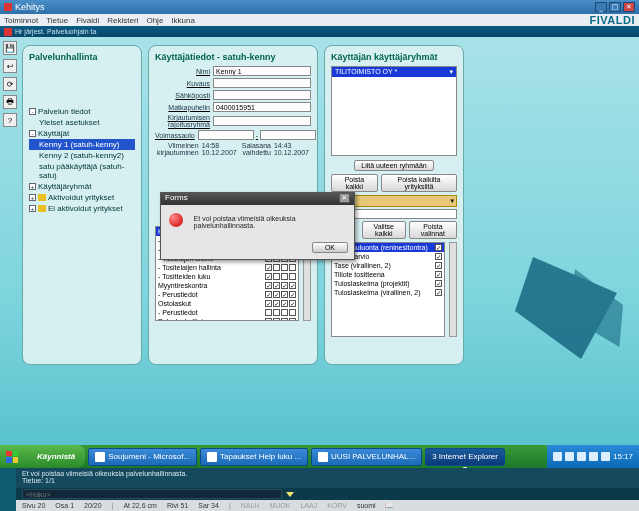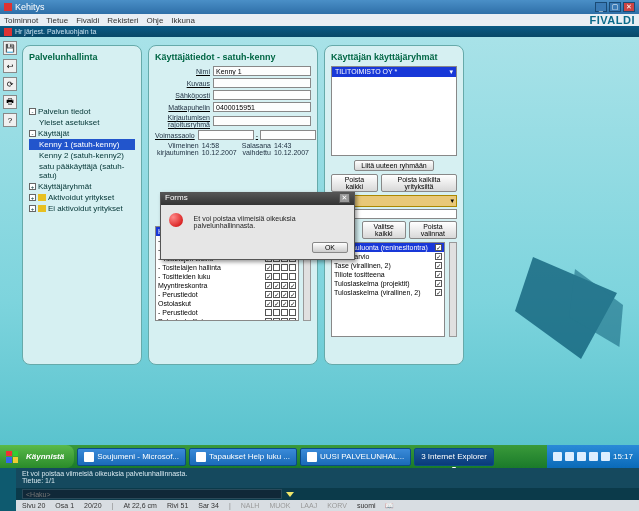--- a/index.html
+++ b/index.html
@@ -84,21 +84,21 @@
   .statusband { position:absolute; left:16px; bottom:0; width:100%; }
   .msgband { background:#15495e; color:#d8e8ef; font-size:7px; padding:2px 6px; height:20px;}
   .searchband { background:#0b3a4a; height:12px; display:flex; align-items:center; gap:4px; padding:0 6px;}
   .searchband input { width:260px; height:10px; background:#102838; border:1px solid #2a4a5a; color:#789; font-size:7px; padding:0 3px;}
   .searchband .tri { width:0;height:0;border-left:4px solid transparent;border-right:4px solid transparent;border-top:5px solid #efe56a; cursor:pointer;}
   .infoband { background:#d8dde2; height:11px; font-size:7px; display:flex; align-items:center; gap:10px; padding:0 6px; color:#333;}
   .infoband .sep{color:#888;}
 
   
   .taskbar { height:23px; background:linear-gradient(to bottom,#3a9a3a,#1a7a2a); display:flex; align-items:center; font-size:8px; color:#fff;}
-  .taskbar .start { height:100%; background:linear-gradient(to bottom,#5aba4a,#2a8a2a); padding:0 10px 0 6px; display:flex; align-items:center; gap:8px; font-weight:bold; border-radius:0 8px 8px 0; font-style:italic; cursor:pointer;}
+  .taskbar .start { height:100%; background:linear-gradient(to bottom,#5aba4a,#2a8a2a); padding:0 10px 0 6px; display:flex; align-items:center; gap:19px; font-weight:bold; border-radius:0 8px 8px 0; font-style:italic; cursor:pointer;}
   .taskbar .start .winlogo{width:12px;height:12px;display:grid;grid-template-columns:1fr 1fr;grid-template-rows:1fr 1fr;gap:1px;}
   .taskbar .start .winlogo span:nth-child(1){background:#e33;}
   .taskbar .start .winlogo span:nth-child(2){background:#3c3;}
   .taskbar .start .winlogo span:nth-child(3){background:#36e;}
   .taskbar .start .winlogo span:nth-child(4){background:#ec3;}
   .taskbar .task { height:18px; margin-left:3px; padding:0 6px; display:flex; align-items:center; gap:3px; border-radius:2px; background:linear-gradient(to bottom,#3a8ad8,#1a6ab8); border:1px solid #0a4a88; cursor:pointer;}
   .taskbar .task.active{ background:linear-gradient(to bottom,#1a5a9a,#0a3a7a);flex-direction:column;}
   .taskbar .task .ti{width:10px;height:10px;background:#fff;border-radius:1px;}
   .taskbar .tray { margin-left:auto; height:100%; background:linear-gradient(to bottom,#2a8ad8,#0a6ab8); display:flex; align-items:center; gap:3px; padding:0 6px;}
   .taskbar .tray .ticn{width:9px;height:9px;background:#def;border-radius:1px;}

